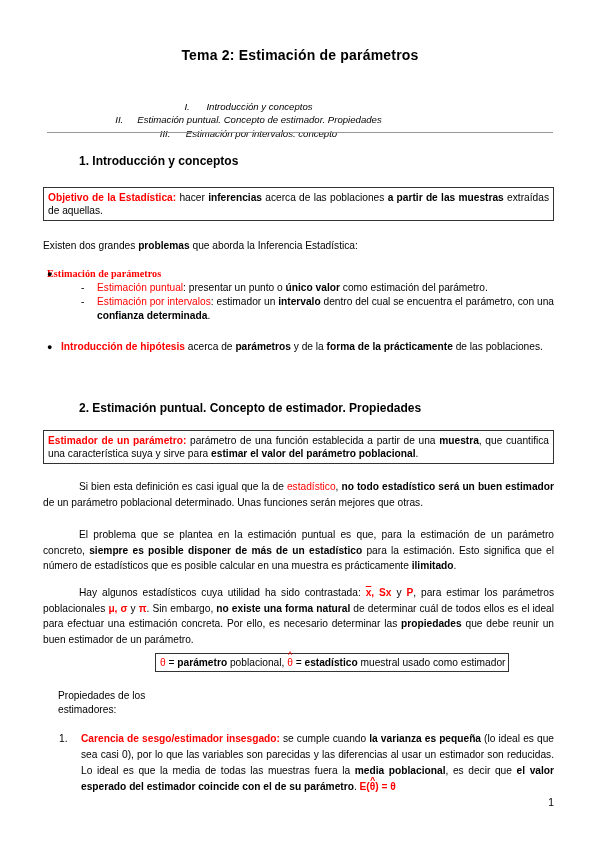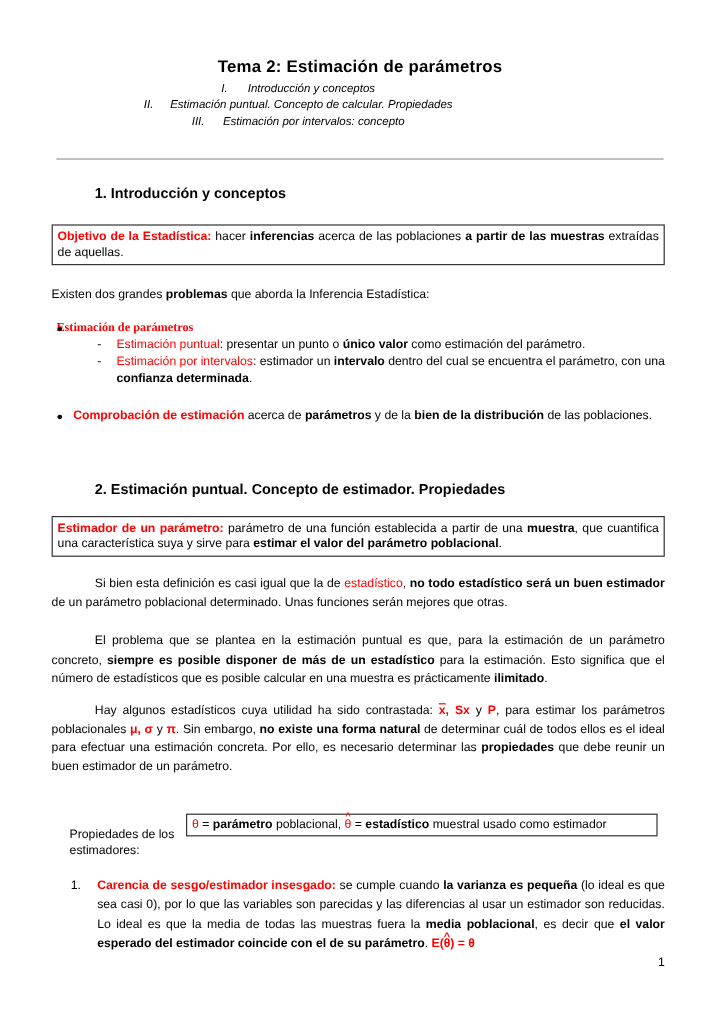--- a/index.html
+++ b/index.html
@@ -4,21 +4,21 @@
 <style>
   html, body { margin: 0; padding: 0; background: #ffffff; }
   body {
     width: 600px; height: 848px; position: relative; overflow: hidden;
     font-family: "Liberation Sans", sans-serif; color: #000; font-size: 10.2px;
   }
   .red { color: #ff0000; }
   b { font-weight: bold; }
   .abs { position: absolute; }
   .title { left: 0; width: 600px; top: 47px; text-align: center; font-size: 14px; font-weight: bold; letter-spacing: 0.2px; }
-  .toc { left: 0; width: 497px; text-align: center; font-style: italic; font-size: 9.6px; }
+  .toc { left: 0; width: 497px; text-align: center; font-style: italic; font-size: 9.6px; margin-top: 32px; }
   .toc .num { display: inline-block; width: 22px; text-align: left; }
   .sep { left: 47px; top: 132px; width: 506px; height: 0; border-top: 1.4px solid #999; }
   .h2 { left: 79px; font-size: 12px; font-weight: bold; }
   .box { border: 1.4px solid #333; padding: 3px 4px 3px 4px; line-height: 13px; text-align: justify; box-sizing: border-box; }
   .para { left: 43px; width: 511px; line-height: 15.5px; text-align: justify; }
   .indent { text-indent: 36px; }
   .bullet { left: 47px; width: 507px; line-height: 14px; }
   .bullet .dot { position: absolute; left: 0; top: 0; font-size: 9px; }
   .sub { left: 97px; width: 457px; line-height: 14px; text-align: justify; }
   .sub .dash { position: absolute; left: -16px; top: 0; }
@@ -32,21 +32,21 @@
 <body>
 
 <div>
 
   <div class="abs title">Tema 2: Estimación de parámetros</div>
 
   <div class="abs toc" style="top:69px;">
     <span class="num">I.</span><span>Introducción y conceptos</span>
   </div>
   <div class="abs toc" style="top:82px;">
-    <span class="num">II.</span><span>Estimación puntual. Concepto de calcular. Propiedades</span>
+    <span class="num">II.</span><span>Estimación puntual. Concepto de estimador. Propiedades</span>
   </div>
   <div class="abs toc" style="top:96px;">
     <span class="num" style="width:26px;">III.</span><span>Estimación por intervalos: concepto</span>
   </div>
 
   <div class="abs sep"></div>
 
   <div class="abs h2" style="top:154px;">1. Introducción y conceptos</div>
 
   <div class="abs box" style="left:43px; top:187px; width:511px;">
@@ -68,21 +68,21 @@
   </div>
 
   <div class="abs sub" style="top:295px;">
     <span class="dash">-</span>
     <span class="red">Estimación por intervalos</span><span>: estimador un </span><b>intervalo</b><span> dentro del cual se encuentra el parámetro, con una </span><b>confianza determinada</b><span>.</span>
   </div>
 
   <div class="abs bullet" style="top:340px; text-align:justify;">
     <span class="dot">●</span>
     <span style="display:block; padding-left:14px; margin-left:-14px; text-indent:14px;">
-      <b class="red">Comprobación de estimación</b><span> acerca de </span><b>parámetros</b><span> y de la </span><b>bien de la distribución</b><span> de las poblaciones.</span>
+      <b class="red">Introducción de hipótesis</b><span> acerca de </span><b>parámetros</b><span> y de la </span><b>forma de la prácticamente</b><span> de las poblaciones.</span>
     </span>
   </div>
 
   <div class="abs h2" style="top:401px;">2. Estimación puntual. Concepto de estimador. Propiedades</div>
 
   <div class="abs box" style="left:43px; top:430px; width:511px;">
     <b class="red">Estimador de un parámetro:</b><span> parámetro de una función establecida a partir de una </span><b>muestra</b><span>, que cuantifica una característica suya y sirve para </span><b>estimar el valor del parámetro poblacional</b><span>.</span>
   </div>
 
   <div class="abs para indent" style="top:479px;">
@@ -90,21 +90,21 @@
   </div>
 
   <div class="abs para indent" style="top:527px;">
     <span>El problema que se plantea en la estimación puntual es que, para la estimación de un parámetro concreto, </span><b>siempre es posible disponer de más de un estadístico</b><span> para la estimación. Esto significa que el número de estadísticos que es posible calcular en una muestra es prácticamente </span><b>ilimitado</b><span>.</span>
   </div>
 
   <div class="abs para indent" style="top:585px;">
     <span>Hay algunos estadísticos cuya utilidad ha sido contrastada: </span><b class="red overline">x</b><b class="red">, Sx</b><span> y </span><b class="red">P</b><span>, para estimar los parámetros poblacionales </span><b class="red">μ, σ</b><span> y </span><b class="red">π</b><span>. Sin embargo, </span><b>no existe una forma natural</b><span> de determinar cuál de todos ellos es el ideal para efectuar una estimación concreta. Por ello, es necesario determinar las </span><b>propiedades</b><span> que debe reunir un buen estimador de un parámetro.</span>
   </div>
 
-  <div class="abs box" style="left:155px; top:678px; width:393px; padding:2px 4px; white-space:nowrap;">
+  <div class="abs box" style="left:155px; top:653px; width:354px; padding:2px 4px; white-space:nowrap;">
     <span class="red">θ</span><span> = </span><b>parámetro</b><span> poblacional, </span><span class="red hat">θ</span><span> = </span><b>estadístico</b><span> muestral usado como estimador</span>
   </div>
 
   <div class="abs" style="left:58px; top:689px; width:110px; line-height:14px; font-weight:normal;">Propiedades de los estimadores:</div>
 
   <div class="abs list1" style="top:731px;">
     <span class="n">1.</span>
     <b class="red">Carencia de sesgo/estimador insesgado:</b><span> se cumple cuando </span><b>la varianza es pequeña</b><span> (lo ideal es que sea casi 0), por lo que las variables son parecidas y las diferencias al usar un estimador son reducidas. Lo ideal es que la media de todas las muestras fuera la </span><b>media poblacional</b><span>, es decir que </span><b>el valor esperado del estimador coincide con el de su parámetro</b><span>. </span><b class="red"><span>E(</span><span class="hat">θ</span><span>) = θ</span></b>
   </div>
 

